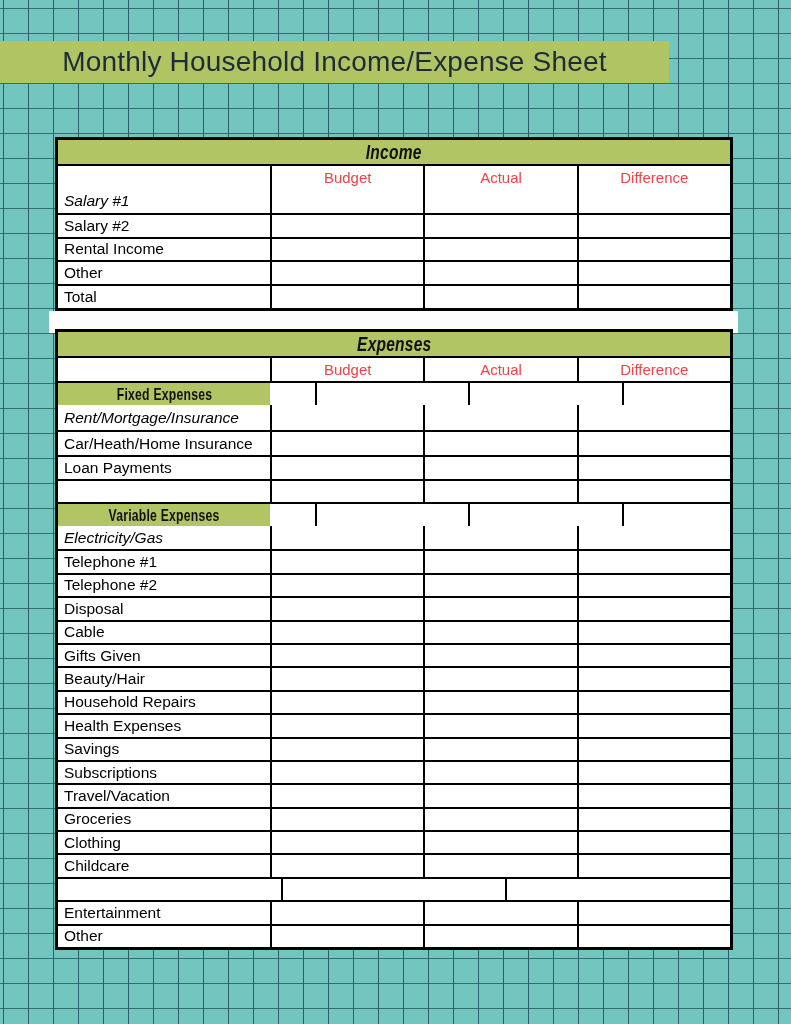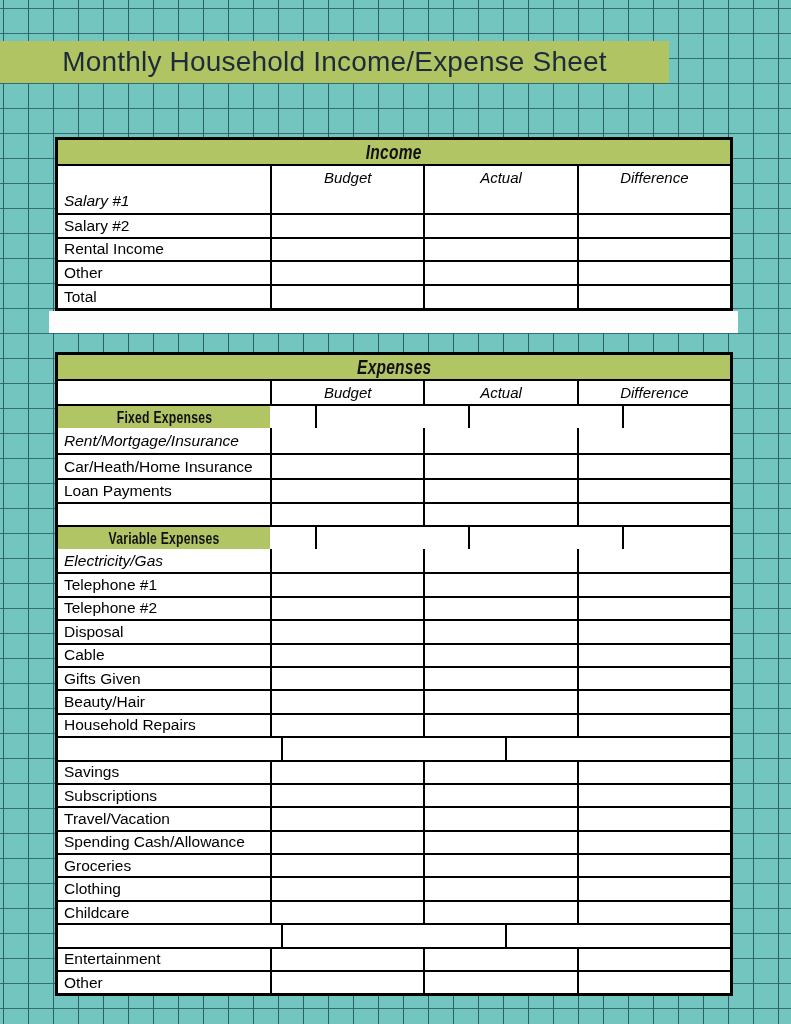--- a/index.html
+++ b/index.html
@@ -22,36 +22,36 @@
   }
   .white-strip{
     position:absolute; left:49px; top:311px; width:689px; height:22px;
     background:#fdfdfd;
   }
   .sheet-table{
     position:absolute; left:55px; width:678px;
     border:3px solid #000; box-sizing:border-box; background:#fff;
   }
   .sheet-table.income{ top:137px; }
-  .sheet-table.expenses{ top:352px; }
+  .sheet-table.expenses{ top:329px; }
   .trow{ display:flex; box-sizing:border-box; border-top:2px solid #000; background:#fff; }
   .trow:first-child{ border-top:none;font-style:italic; }
   .cell{
     box-sizing:border-box; display:flex; align-items:center; overflow:hidden;
     border-left:2px solid #000; background:#fff;
   }
   .cell:first-child{ border-left:none; }
   .label-cell{ width:212px; flex:0 0 212px; padding-left:6px; font-size:15.5px; color:#000; white-space:nowrap; }
   .value-cell{ flex:1 1 0; }
   .section-header-row{ height:24px; }
   .section-header-row .full-cell{
     flex:1; background:#b2c565; justify-content:center; border-left:none;
   }
   .colhead-row{ height:25px; }
-  .colhead-row .cell{ justify-content:center; font-size:15px; color:#000000;font-style:italic; }
+  .colhead-row .cell{ justify-content:center; font-size:15px; color:#ef4444; }
   .impact{
     display:inline-block; font-weight:bold; color:#111;
     transform:scaleX(0.74); transform-origin:center;
     letter-spacing:0.3px; white-space:nowrap;
   }
   .section-title{ font-size:21px; }
   .subhead{ font-size:16.5px; }
   .green-label{ background:#b2c565; justify-content:center; padding-left:0; }
   .income .data-row{ height:23.8px; }
   .exp-subhead-row{ height:24px;gap:45px; }
@@ -216,20 +216,21 @@
           <div class="cell value-cell"></div>
           <div class="cell value-cell"></div>
         </div>
         <div class="trow exp-var-row">
           <div class="cell label-cell">Household Repairs</div>
           <div class="cell value-cell"></div>
           <div class="cell value-cell"></div>
           <div class="cell value-cell"></div>
         </div>
         <div class="trow exp-var-row">
+          <div class="cell label-cell">Health Expenses</div>
           <div class="cell value-cell"></div>
           <div class="cell value-cell"></div>
           <div class="cell value-cell"></div>
         </div>
         <div class="trow exp-var-row">
           <div class="cell label-cell">Savings</div>
           <div class="cell value-cell"></div>
           <div class="cell value-cell"></div>
           <div class="cell value-cell"></div>
         </div>
@@ -239,26 +240,20 @@
           <div class="cell value-cell"></div>
           <div class="cell value-cell"></div>
         </div>
         <div class="trow exp-var-row">
           <div class="cell label-cell">Travel/Vacation</div>
           <div class="cell value-cell"></div>
           <div class="cell value-cell"></div>
           <div class="cell value-cell"></div>
         </div>
         <div class="trow exp-var-row">
-          <div class="cell label-cell">Spending Cash/Allowance</div>
-          <div class="cell value-cell"></div>
-          <div class="cell value-cell"></div>
-          <div class="cell value-cell"></div>
-        </div>
-        <div class="trow exp-var-row">
           <div class="cell label-cell">Groceries</div>
           <div class="cell value-cell"></div>
           <div class="cell value-cell"></div>
           <div class="cell value-cell"></div>
         </div>
         <div class="trow exp-var-row">
           <div class="cell label-cell">Clothing</div>
           <div class="cell value-cell"></div>
           <div class="cell value-cell"></div>
           <div class="cell value-cell"></div>

